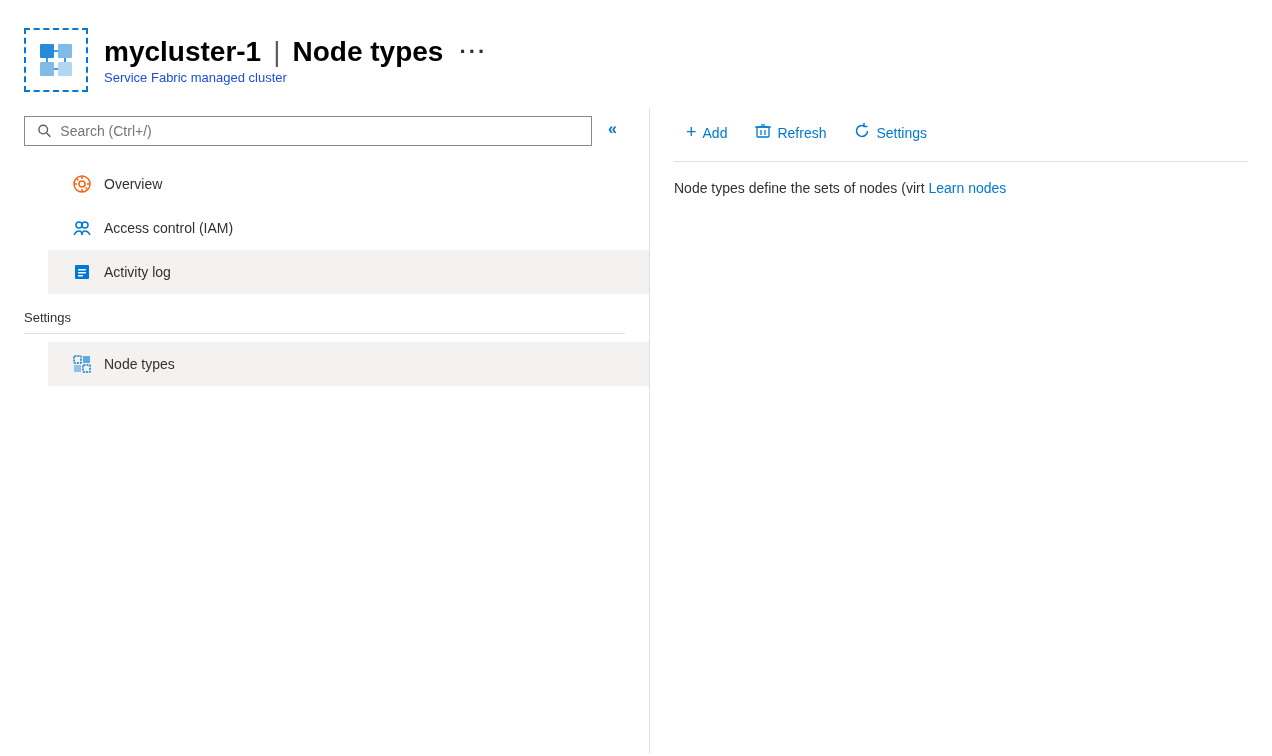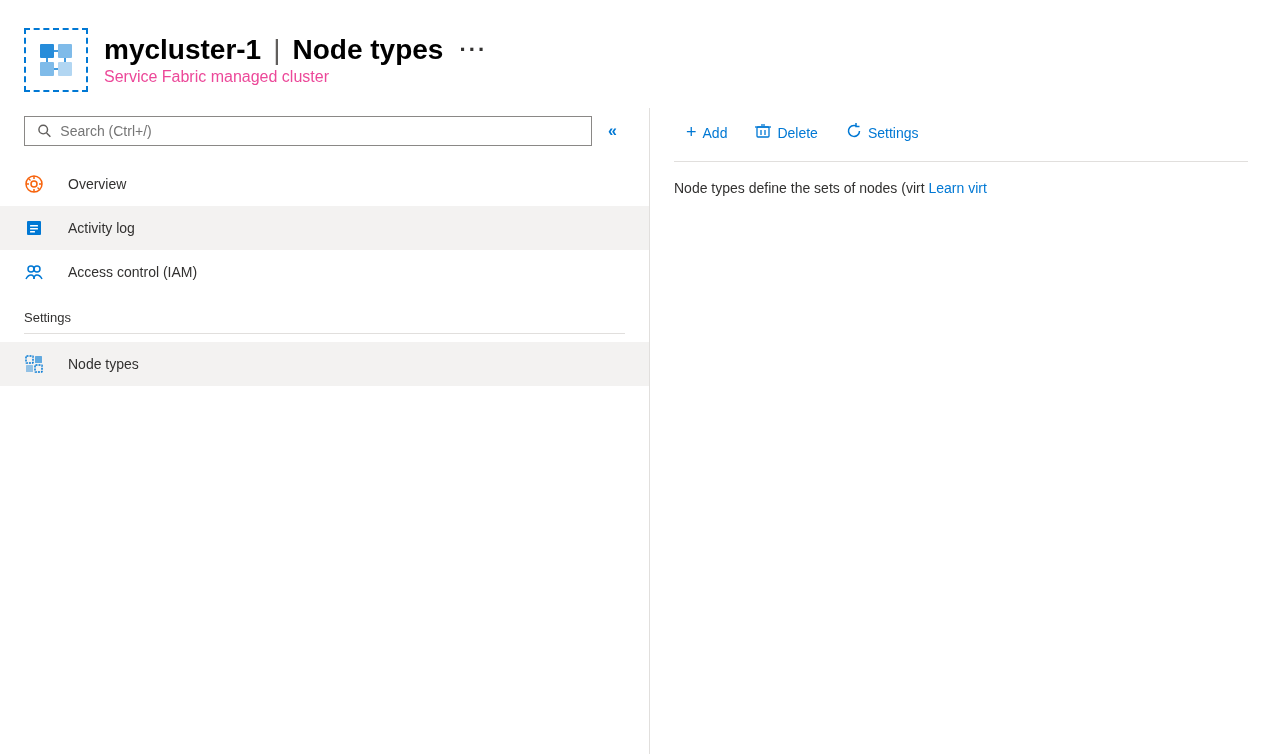--- a/index.html
+++ b/index.html
@@ -35,22 +35,22 @@
     }
     .header-text h1 {
       font-size: 28px;
       font-weight: 600;
       color: #000000;
       display: flex;
       align-items: center;
       gap: 12px;
     }
     .header-text .subtitle {
-      font-size: 16px;
-      color: #ec4899;
+      font-size: 13px;
+      color: #1d4ed8;
       margin-top: 2px;
     }
     .more-options {
       font-size: 22px;
       color: #323130;
       cursor: pointer;
       margin-left: 4px;
       letter-spacing: 2px;
     }
 
@@ -64,21 +64,21 @@
     .sidebar {
       width: 650px;
       flex-shrink: 0;
       padding: 0;
       border-right: 1px solid #e1dfdd;
     }
 
     .search-container {
       padding: 8px 24px 16px 24px;
       display: flex;
-      align-items: center;
+      align-items: flex-start;
       gap: 8px;
     }
     .search-box {
       display: flex;
       align-items: center;
       border: 1px solid #8a8886;
       padding: 6px 12px;
       gap: 8px;
       flex: 1;
       cursor: text;
@@ -95,25 +95,26 @@
       font-size: 16px;
       color: #0078d4;
       cursor: pointer;
       padding: 4px 8px;
       font-weight: 600;
     }
 
     .nav-item {
       display: flex;
       align-items: center;
-      gap: 24px;
+      gap: 12px;
       padding: 12px 24px;
       cursor: pointer;
       font-size: 14px;
       color: #323130;
+      margin-left: 48px;
     }
     .nav-item.active {
       background: #f3f2f1;
     }
     .nav-item .nav-icon {
       width: 20px;
       height: 20px;
       display: flex;
       align-items: center;
       justify-content: center;
@@ -256,42 +257,42 @@
           <line x1="10" y1="15" x2="10" y2="18" stroke="#f7630c" stroke-width="1.5"></line>
           <line x1="2" y1="10" x2="5" y2="10" stroke="#f7630c" stroke-width="1.5"></line>
           <line x1="15" y1="10" x2="18" y2="10" stroke="#f7630c" stroke-width="1.5"></line>
           <path d="M4.5 4.5 L6.5 6.5" stroke="#f7630c" stroke-width="1.2"></path>
           <path d="M13.5 13.5 L15.5 15.5" stroke="#f7630c" stroke-width="1.2"></path>
         </svg>
       </span>
       <span>Overview</span>
     </div>
 
+    <div class="nav-item">
+      <span class="nav-icon">
+        <svg width="20" height="20" viewBox="0 0 20 20" xmlns="http://www.w3.org/2000/svg">
+          <circle cx="7" cy="7" r="3" fill="none" stroke="#0078d4" stroke-width="1.5"></circle>
+          <circle cx="13" cy="7" r="3" fill="none" stroke="#0078d4" stroke-width="1.5"></circle>
+          <path d="M2 17 Q4 13 7 13 Q10 13 10 17" fill="none" stroke="#0078d4" stroke-width="1.5"></path>
+          <path d="M10 17 Q10 13 13 13 Q16 13 18 17" fill="none" stroke="#0078d4" stroke-width="1.5"></path>
+        </svg>
+      </span>
+      <span>Access control (IAM)</span>
+    </div>
+
     <div class="nav-item active">
       <span class="nav-icon">
         <svg width="20" height="20" viewBox="0 0 20 20" xmlns="http://www.w3.org/2000/svg">
           <rect x="3" y="3" width="14" height="14" rx="1" fill="#0078d4"></rect>
           <rect x="6" y="7" width="8" height="1.5" rx="0.5" fill="white"></rect>
           <rect x="6" y="10" width="8" height="1.5" rx="0.5" fill="white"></rect>
           <rect x="6" y="13" width="5" height="1.5" rx="0.5" fill="white"></rect>
         </svg>
       </span>
       <span>Activity log</span>
-    </div>
-
-    <div class="nav-item">
-      <span class="nav-icon">
-        <svg width="20" height="20" viewBox="0 0 20 20" xmlns="http://www.w3.org/2000/svg">
-          <circle cx="7" cy="7" r="3" fill="none" stroke="#0078d4" stroke-width="1.5"></circle>
-          <circle cx="13" cy="7" r="3" fill="none" stroke="#0078d4" stroke-width="1.5"></circle>
-          <path d="M2 17 Q4 13 7 13 Q10 13 10 17" fill="none" stroke="#0078d4" stroke-width="1.5"></path>
-          <path d="M10 17 Q10 13 13 13 Q16 13 18 17" fill="none" stroke="#0078d4" stroke-width="1.5"></path>
-        </svg>
-      </span>
-      <span>Access control (IAM)</span>
     </div>
 
 
     <div class="section-label">Settings</div>
     <div style="height:1px; background:#e1dfdd; margin: 0 24px 8px 24px;"></div>
 
     <div class="nav-item active">
       <span class="nav-icon">
         <svg width="20" height="20" viewBox="0 0 20 20" xmlns="http://www.w3.org/2000/svg">
           <rect x="2" y="2" width="7" height="7" rx="0.5" fill="none" stroke="#0078d4" stroke-width="1.5" stroke-dasharray="2,1"></rect>
@@ -314,33 +315,33 @@
       <button class="toolbar-btn">
         <span class="btn-icon">
           <svg width="16" height="16" viewBox="0 0 16 16">
             <rect x="2" y="4" width="12" height="10" rx="1" fill="none" stroke="#0078d4" stroke-width="1.3"></rect>
             <line x1="0" y1="4" x2="16" y2="4" stroke="#0078d4" stroke-width="1.3"></line>
             <line x1="6" y1="2" x2="10" y2="2" stroke="#0078d4" stroke-width="1.3"></line>
             <line x1="6" y1="7" x2="6" y2="12" stroke="#0078d4" stroke-width="1.3"></line>
             <line x1="10" y1="7" x2="10" y2="12" stroke="#0078d4" stroke-width="1.3"></line>
           </svg>
         </span>
-        <span>Delete</span>
+        <span>Refresh</span>
       </button>
       <button class="toolbar-btn">
         <span class="btn-icon">
           <svg width="16" height="16" viewBox="0 0 16 16">
             <path d="M13.5 8 A5.5 5.5 0 1 1 10 2.8" fill="none" stroke="#0078d4" stroke-width="1.5"></path>
             <polyline points="10,0 10,3.5 13.5,3.5" fill="none" stroke="#0078d4" stroke-width="1.5"></polyline>
           </svg>
         </span>
         <span>Settings</span>
       </button>
     </div>
 
     <div style="margin-bottom: 8px;">
       <span class="description-text">Node types define the sets of nodes (virt</span>
-      <a class="learn-more">Learn virt</a>
+      <a class="learn-more">Learn nodes</a>
     </div>
 
 
   </div>
 </div>
 
 </body></html>

